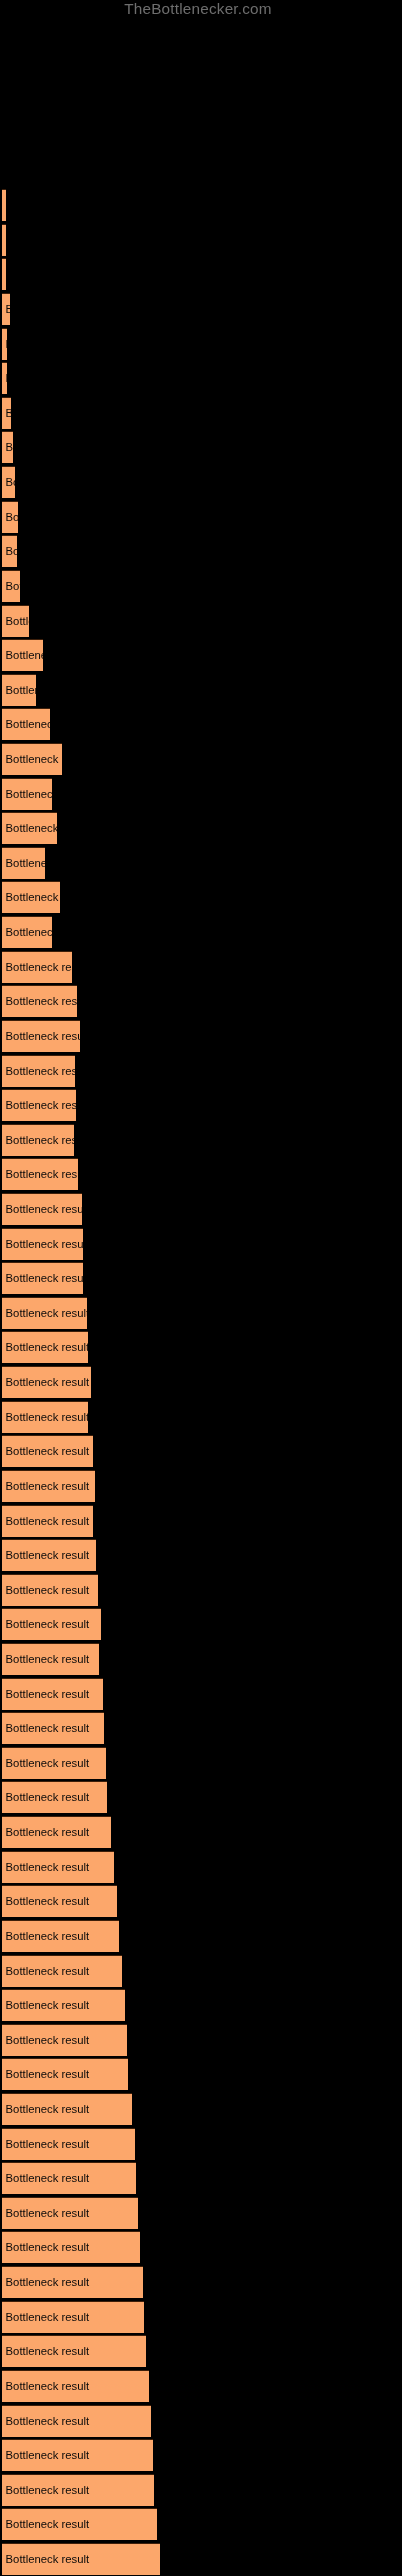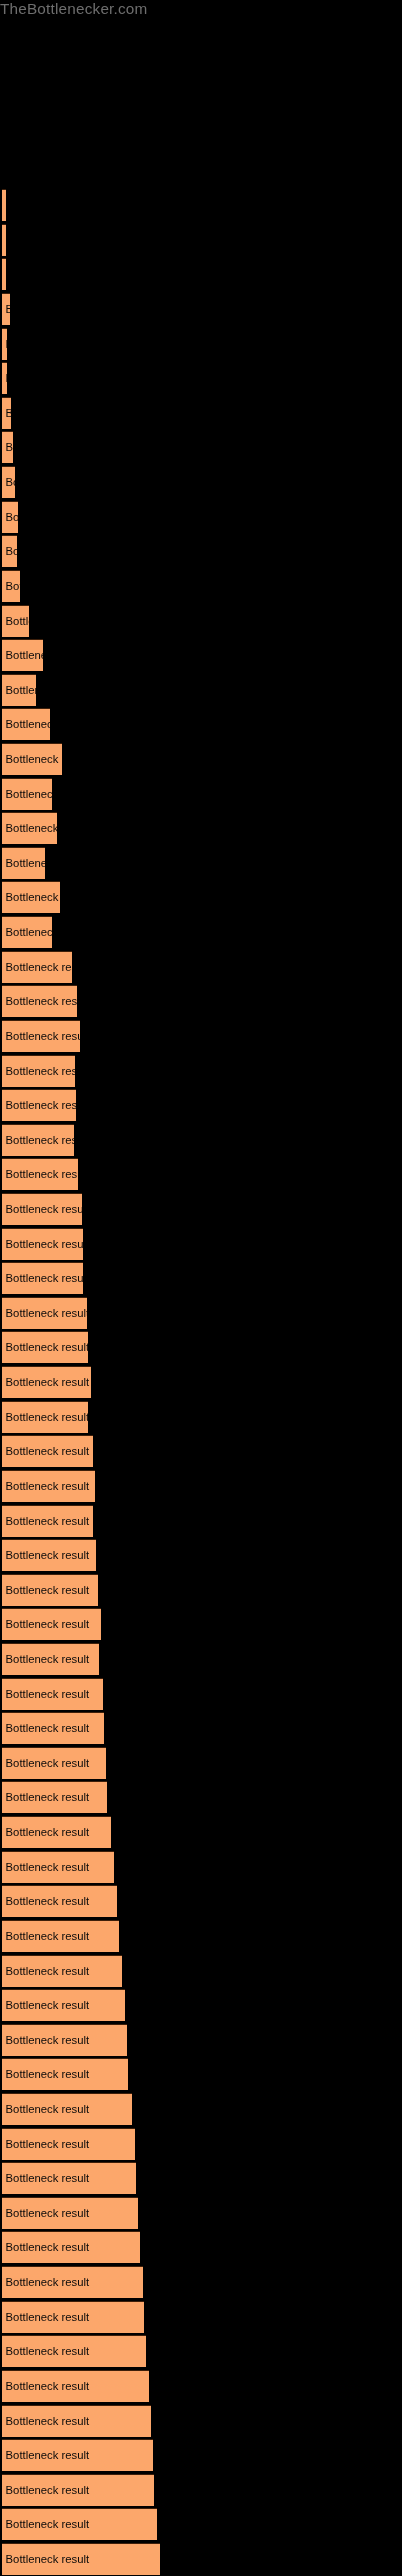--- a/index.html
+++ b/index.html
@@ -12,21 +12,21 @@
     height: 2576px;
     position: relative;
     overflow: hidden;
     font-family: "Liberation Sans", sans-serif;
   }
   #watermark {
     position: absolute;
     top: 0px;
     left: 0px;
     width: 396px;
-    text-align: left;
+    text-align: center;
     font-size: 15.3px;
     color: #6e6e6e;
     letter-spacing: 0.2px;
     white-space: nowrap;
     font-family: "Liberation Sans", sans-serif;
   }
   #chart {
     position: absolute;
     top: 0;
     left: 0;

